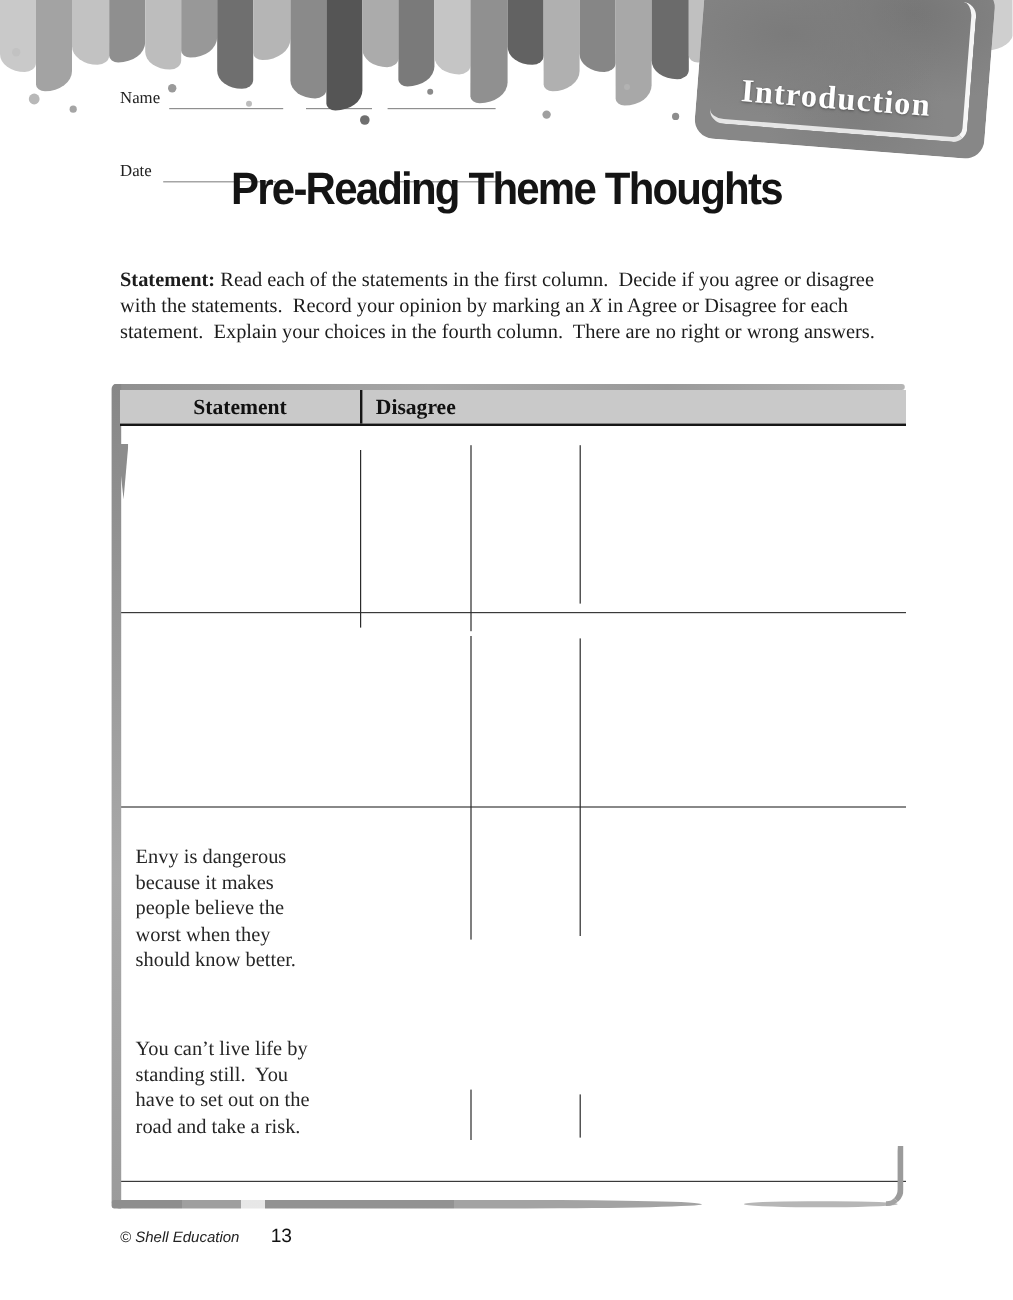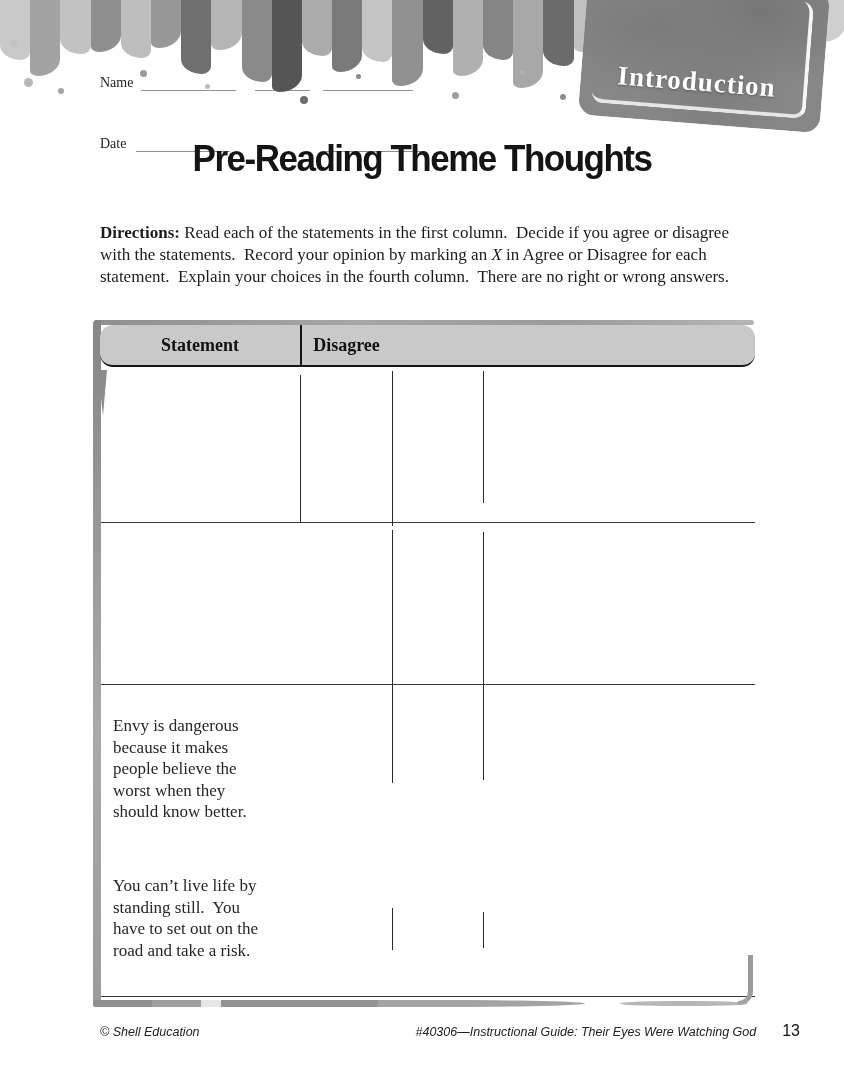--- a/index.html
+++ b/index.html
@@ -50,23 +50,23 @@
   
   .directions{
     position:absolute; left:100px; top:205px; width:660px;
     font-size:17px; line-height:21.8px; white-space:pre-wrap; color:#1c1c1c;
   }
   .directions .lead{font-weight:bold;}
   .directions .xi{font-style:italic;}
   
   .tablewrap{position:absolute; left:100px; top:325px; width:655px; height:682px;}
   .thead{
-    position:relative; display:flex; height:42px;
+    position:relative; display:flex; height:30px;
     background:var(--header-row-gray,#c9c9c9);
-    border-bottom:2px solid #161616; box-sizing:border-box; z-index:1;border-radius:13px;
+    border-bottom:2px solid #161616; box-sizing:border-box; z-index:1;
   }
   .th{display:flex;align-items:center;justify-content:center;
     font-weight:bold;font-size:18px;color:#111;box-sizing:border-box;}
   .th.c1{width:200px;} .th.c2{width:92px;border-left:2px solid #151515;}
   .th.c3{width:91px;border-left:2px solid #151515;}
   .th.c4{flex:1;border-left:2px solid #151515;}
   .trow{display:flex;box-sizing:border-box;}
   .trow.r1{height:156px;border-bottom:1.5px solid #3a3a3a;}
   .trow.r2{height:162px;border-bottom:1.5px solid #3a3a3a;}
   .trow.r3{height:152px;border-bottom:1.5px solid #3a3a3a;}
@@ -149,21 +149,21 @@
   </div>
 
   <div class="field-row date">
     <span>Date</span>
     <span class="fill-line" style="width:94px;margin-left:10px;"></span>
     <span class="fill-line" style="width:100px;margin-left:95px;"></span>
   </div>
 
   <div class="title">Pre-Reading Theme Thoughts</div>
 
-  <p class="directions"><span class="lead">Directions:</span><span> Read each of the statements in the first column.  Decide if you agree or disagree with the statements.  Record your opinion by marking an </span><span class="xi">X</span><span> in Agree or Disagree for each statement.  Explain your choices in the fourth column.  There are no right or wrong answers.</span></p>
+  <p class="directions"><span class="lead">Statement:</span><span> Read each of the statements in the first column.  Decide if you agree or disagree with the statements.  Record your opinion by marking an </span><span class="xi">X</span><span> in Agree or Disagree for each statement.  Explain your choices in the fourth column.  There are no right or wrong answers.</span></p>
 
   <div class="tablewrap">
 
     <div class="g-top"></div>
     <div class="g-left"></div>
     <div class="g-spike"></div>
     <div class="g-bottom"></div>
     <div class="g-bottom2"></div>
     <div class="g-corner"></div>
 
@@ -206,21 +206,20 @@
 have to set out on the
 road and take a risk.</div>
       <div class="cell agree"></div>
       <div class="cell disagree"></div>
       <div class="cell explain"></div>
     </div>
   </div>
 
   <div class="footer">
     <span class="copyright">© Shell Education</span>
-    <span class="guide">#40306—Instructional Guide: Their Eyes Were Watching God</span>
     <span class="pagenum">13</span>
   </div>
 
 <div class="splat" style="left: 24px; top: 78px; width: 9px; height: 9px; background: rgb(184, 184, 184);"></div>
     <div class="splat" style="left: 58px; top: 88px; width: 6px; height: 6px; background: rgb(165, 165, 165);"></div>
     <div class="splat" style="left: 140px; top: 70px; width: 7px; height: 7px; background: rgb(154, 154, 154);"></div>
     <div class="splat" style="left: 205px; top: 84px; width: 5px; height: 5px; background: rgb(189, 189, 189);"></div>
     <div class="splat" style="left: 300px; top: 96px; width: 8px; height: 8px; background: rgb(111, 111, 111);"></div>
     <div class="splat" style="left: 356px; top: 74px; width: 5px; height: 5px; background: rgb(138, 138, 138);"></div>
     <div class="splat" style="left: 452px; top: 92px; width: 7px; height: 7px; background: rgb(159, 159, 159);"></div>

